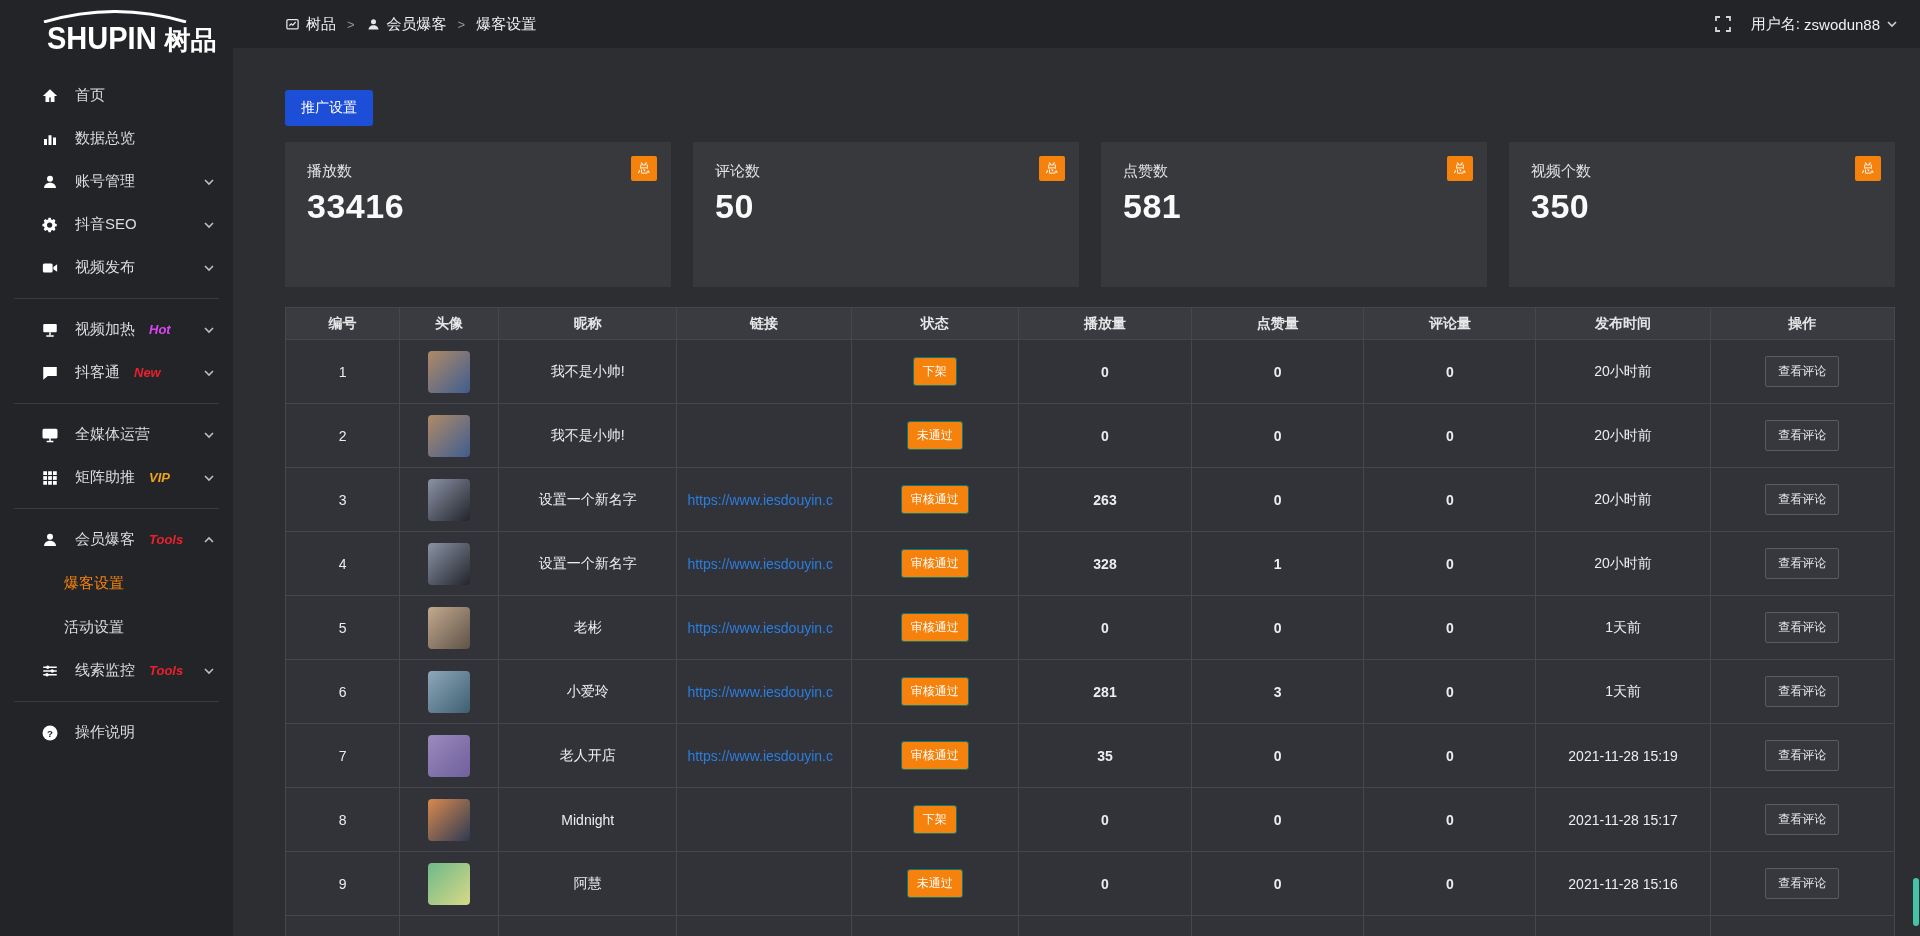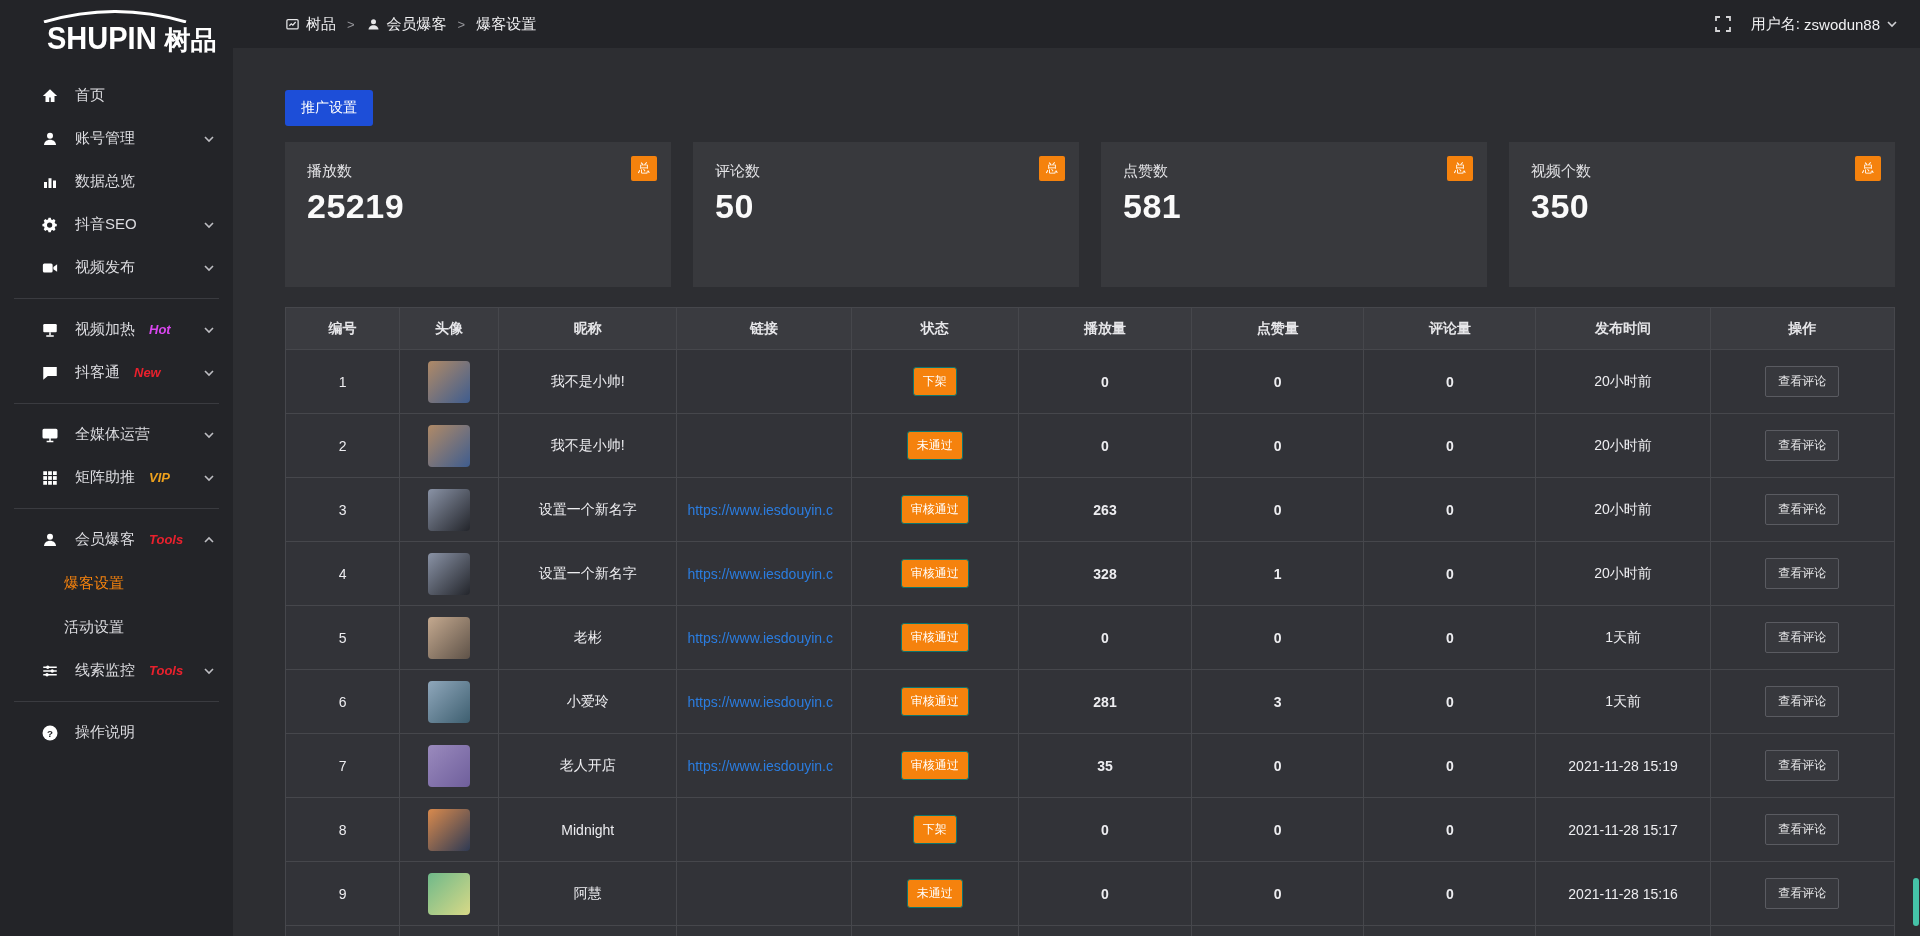--- a/index.html
+++ b/index.html
@@ -46,21 +46,21 @@
 
   .cards { display:grid; grid-template-columns:repeat(4,1fr); gap:22px; margin-top:16px; }
   .card { position:relative; background:#38393d; height:145px; padding:20px 22px; }
   .card-label { font-size:15px; color:#e3e3e6; }
   .card-value { font-size:34px; font-weight:600; color:#fafafa; margin-top:6px; letter-spacing:.5px; }
   .card-badge { position:absolute; top:14px; right:14px; background:#f5820d; color:#fff; font-size:12px;
     padding:4px 7px; border-radius:2px; cursor:pointer; }
 
   .tbl-wrap { margin-top:20px; }
   table { width:100%; border-collapse:collapse; table-layout:fixed; background:#323338; }
-  th { background:#3a3b40; height:42px; font-size:14px; font-weight:700; color:#e6e6e9; border:1px solid #46474c; }
+  th { background:#3a3b40; height:32px; font-size:14px; font-weight:700; color:#e6e6e9; border:1px solid #46474c; }
   td { height:64px; text-align:center; font-size:14px; color:#ededf0; border:1px solid #46474c; }
   td.num { font-weight:600; }
   .avatar { width:42px; height:42px; border-radius:4px; margin:0 auto; }
   .link-cell { text-align:left; padding:0 0 0 10px; white-space:nowrap; overflow:hidden; }
   .link-cell a { color:#2b7de0; text-decoration:none; cursor:pointer; }
   .status-badge { display:inline-block; background:#f5820d; color:#fff; font-size:12px; padding:5px 9px;
     border-radius:3px; border:1px solid #0f766e; cursor:pointer; }
   .action-btn { background:#37383d; color:#eaeaec; font-size:12px; border:1px solid #5a5b61;
     padding:6px 12px; border-radius:2px; cursor:pointer; font-family:inherit; }
 
@@ -86,40 +86,40 @@
           <span class="nicon">
             <svg viewBox="0 0 24 24" fill="currentColor">
               <path d="M12 3 2.5 12H6v8h5v-6h2v6h5v-8h3.5z"></path>
             </svg>
           </span>
           <span>首页</span>
         </div>
         <div class="nav-item">
           <span class="nicon">
             <svg viewBox="0 0 24 24" fill="currentColor">
-              <circle cx="12" cy="7.5" r="4"></circle>
-              <path d="M4 20c0-4 3.6-7 8-7s8 3 8 7z"></path>
-            </svg>
-          </span>
-          <span>账号管理</span>
-          <span class="nav-chevron">
-            <svg viewBox="0 0 12 12" fill="none" stroke="currentColor" stroke-width="1.6">
-              <path d="M2 4l4 4 4-4"></path>
-            </svg>
-          </span>
-        </div>
-        <div class="nav-item">
-          <span class="nicon">
-            <svg viewBox="0 0 24 24" fill="currentColor">
               <rect x="4" y="12" width="4" height="8"></rect>
               <rect x="10" y="7" width="4" height="13"></rect>
               <rect x="16" y="10" width="4" height="10"></rect>
             </svg>
           </span>
           <span>数据总览</span>
+        </div>
+        <div class="nav-item">
+          <span class="nicon">
+            <svg viewBox="0 0 24 24" fill="currentColor">
+              <circle cx="12" cy="7.5" r="4"></circle>
+              <path d="M4 20c0-4 3.6-7 8-7s8 3 8 7z"></path>
+            </svg>
+          </span>
+          <span>账号管理</span>
+          <span class="nav-chevron">
+            <svg viewBox="0 0 12 12" fill="none" stroke="currentColor" stroke-width="1.6">
+              <path d="M2 4l4 4 4-4"></path>
+            </svg>
+          </span>
         </div>
         <div class="nav-item">
           <span class="nicon">
             <svg viewBox="0 0 24 24" fill="currentColor" fill-rule="evenodd">
               <path d="M21 13.5v-3l-2.2-.6a7 7 0 0 0-.7-1.7l1.2-2-2.1-2.1-2 1.2a7 7 0 0 0-1.7-.7L13 2.4h-3l-.6 2.2a7 7 0 0 0-1.7.7l-2-1.2L3.6 6.2l1.2 2a7 7 0 0 0-.7 1.7l-2.2.6v3l2.2.6c.16.6.4 1.17.7 1.7l-1.2 2 2.1 2.1 2-1.2c.53.3 1.1.54 1.7.7l.6 2.2h3l.6-2.2a7 7 0 0 0 1.7-.7l2 1.2 2.1-2.1-1.2-2c.3-.53.54-1.1.7-1.7zM11.5 15.5a3.5 3.5 0 1 1 0-7 3.5 3.5 0 0 1 0 7z"></path>
             </svg>
           </span>
           <span>抖音SEO</span>
           <span class="nav-chevron">
             <svg viewBox="0 0 12 12" fill="none" stroke="currentColor" stroke-width="1.6">
@@ -302,21 +302,21 @@
         </span>
       </div>
     </div>
 
     <div class="content">
       <button class="promo-btn">推广设置</button>
 
       <div class="cards" id="cards">
           <div class="card">
             <div class="card-label">播放数</div>
-            <div class="card-value">25219</div>
+            <div class="card-value">33416</div>
             <span class="card-badge">总</span>
           </div>
           <div class="card">
             <div class="card-label">评论数</div>
             <div class="card-value">50</div>
             <span class="card-badge">总</span>
           </div>
           <div class="card">
             <div class="card-label">点赞数</div>
             <div class="card-value">581</div>

